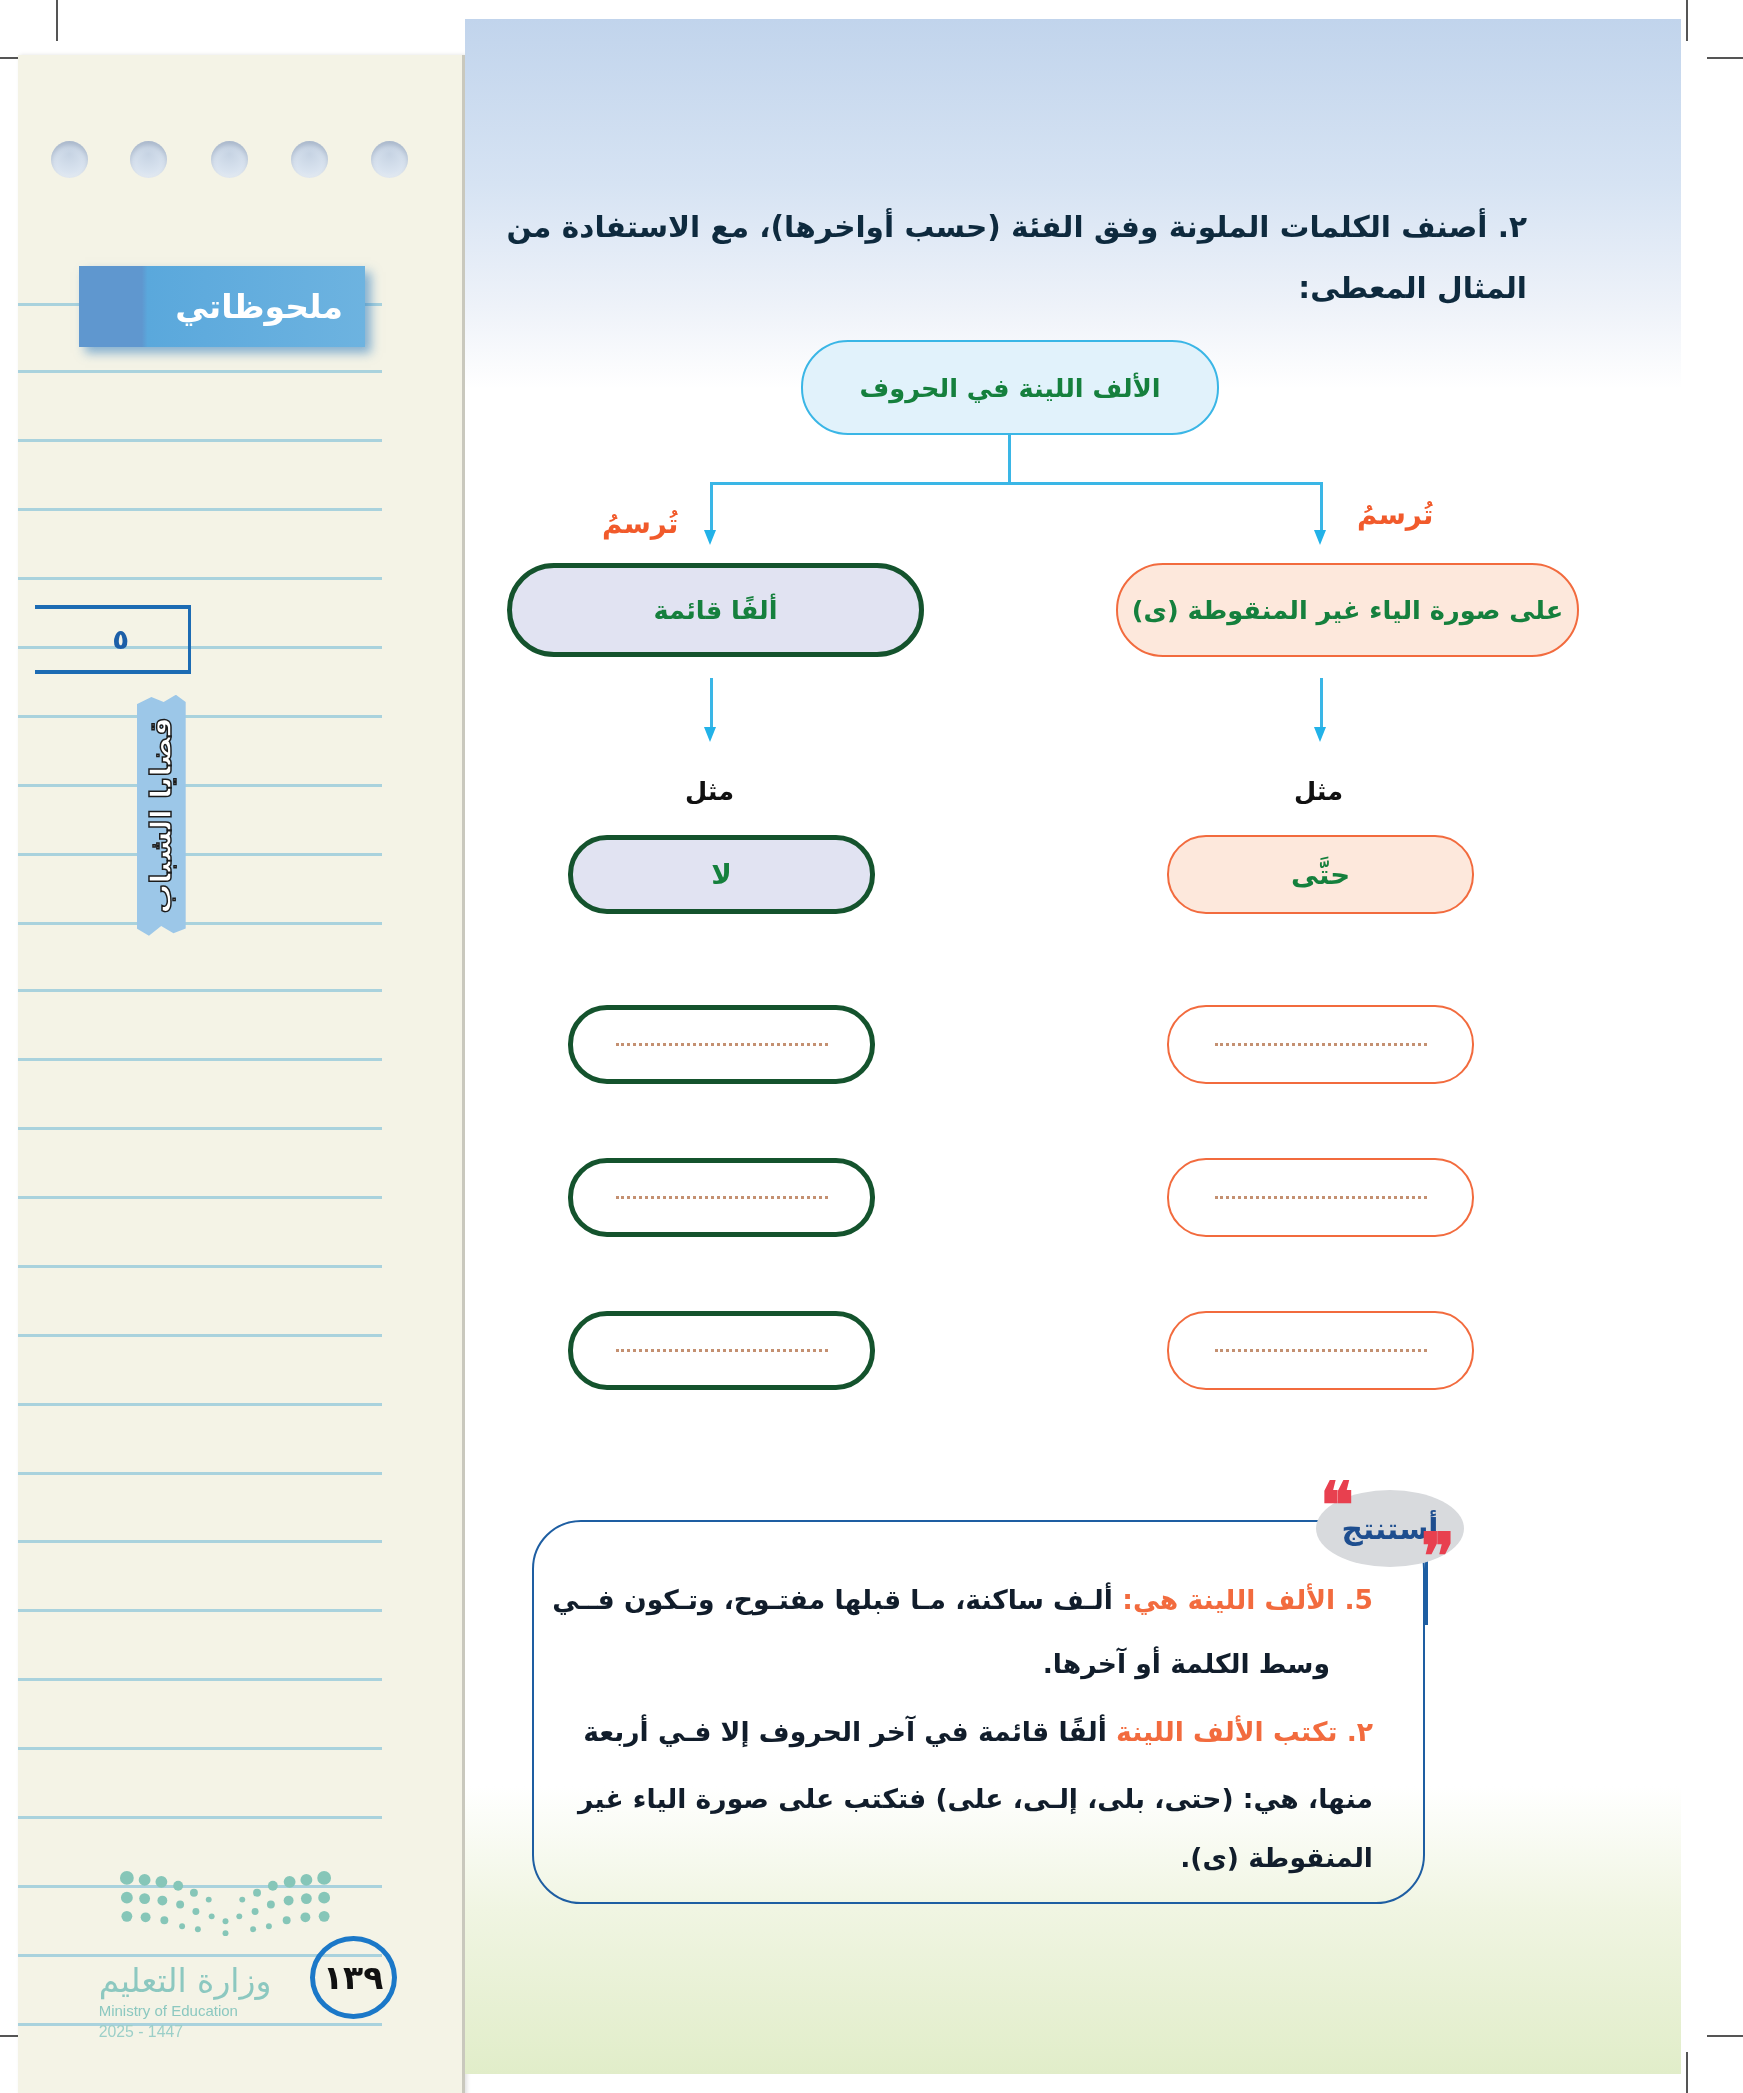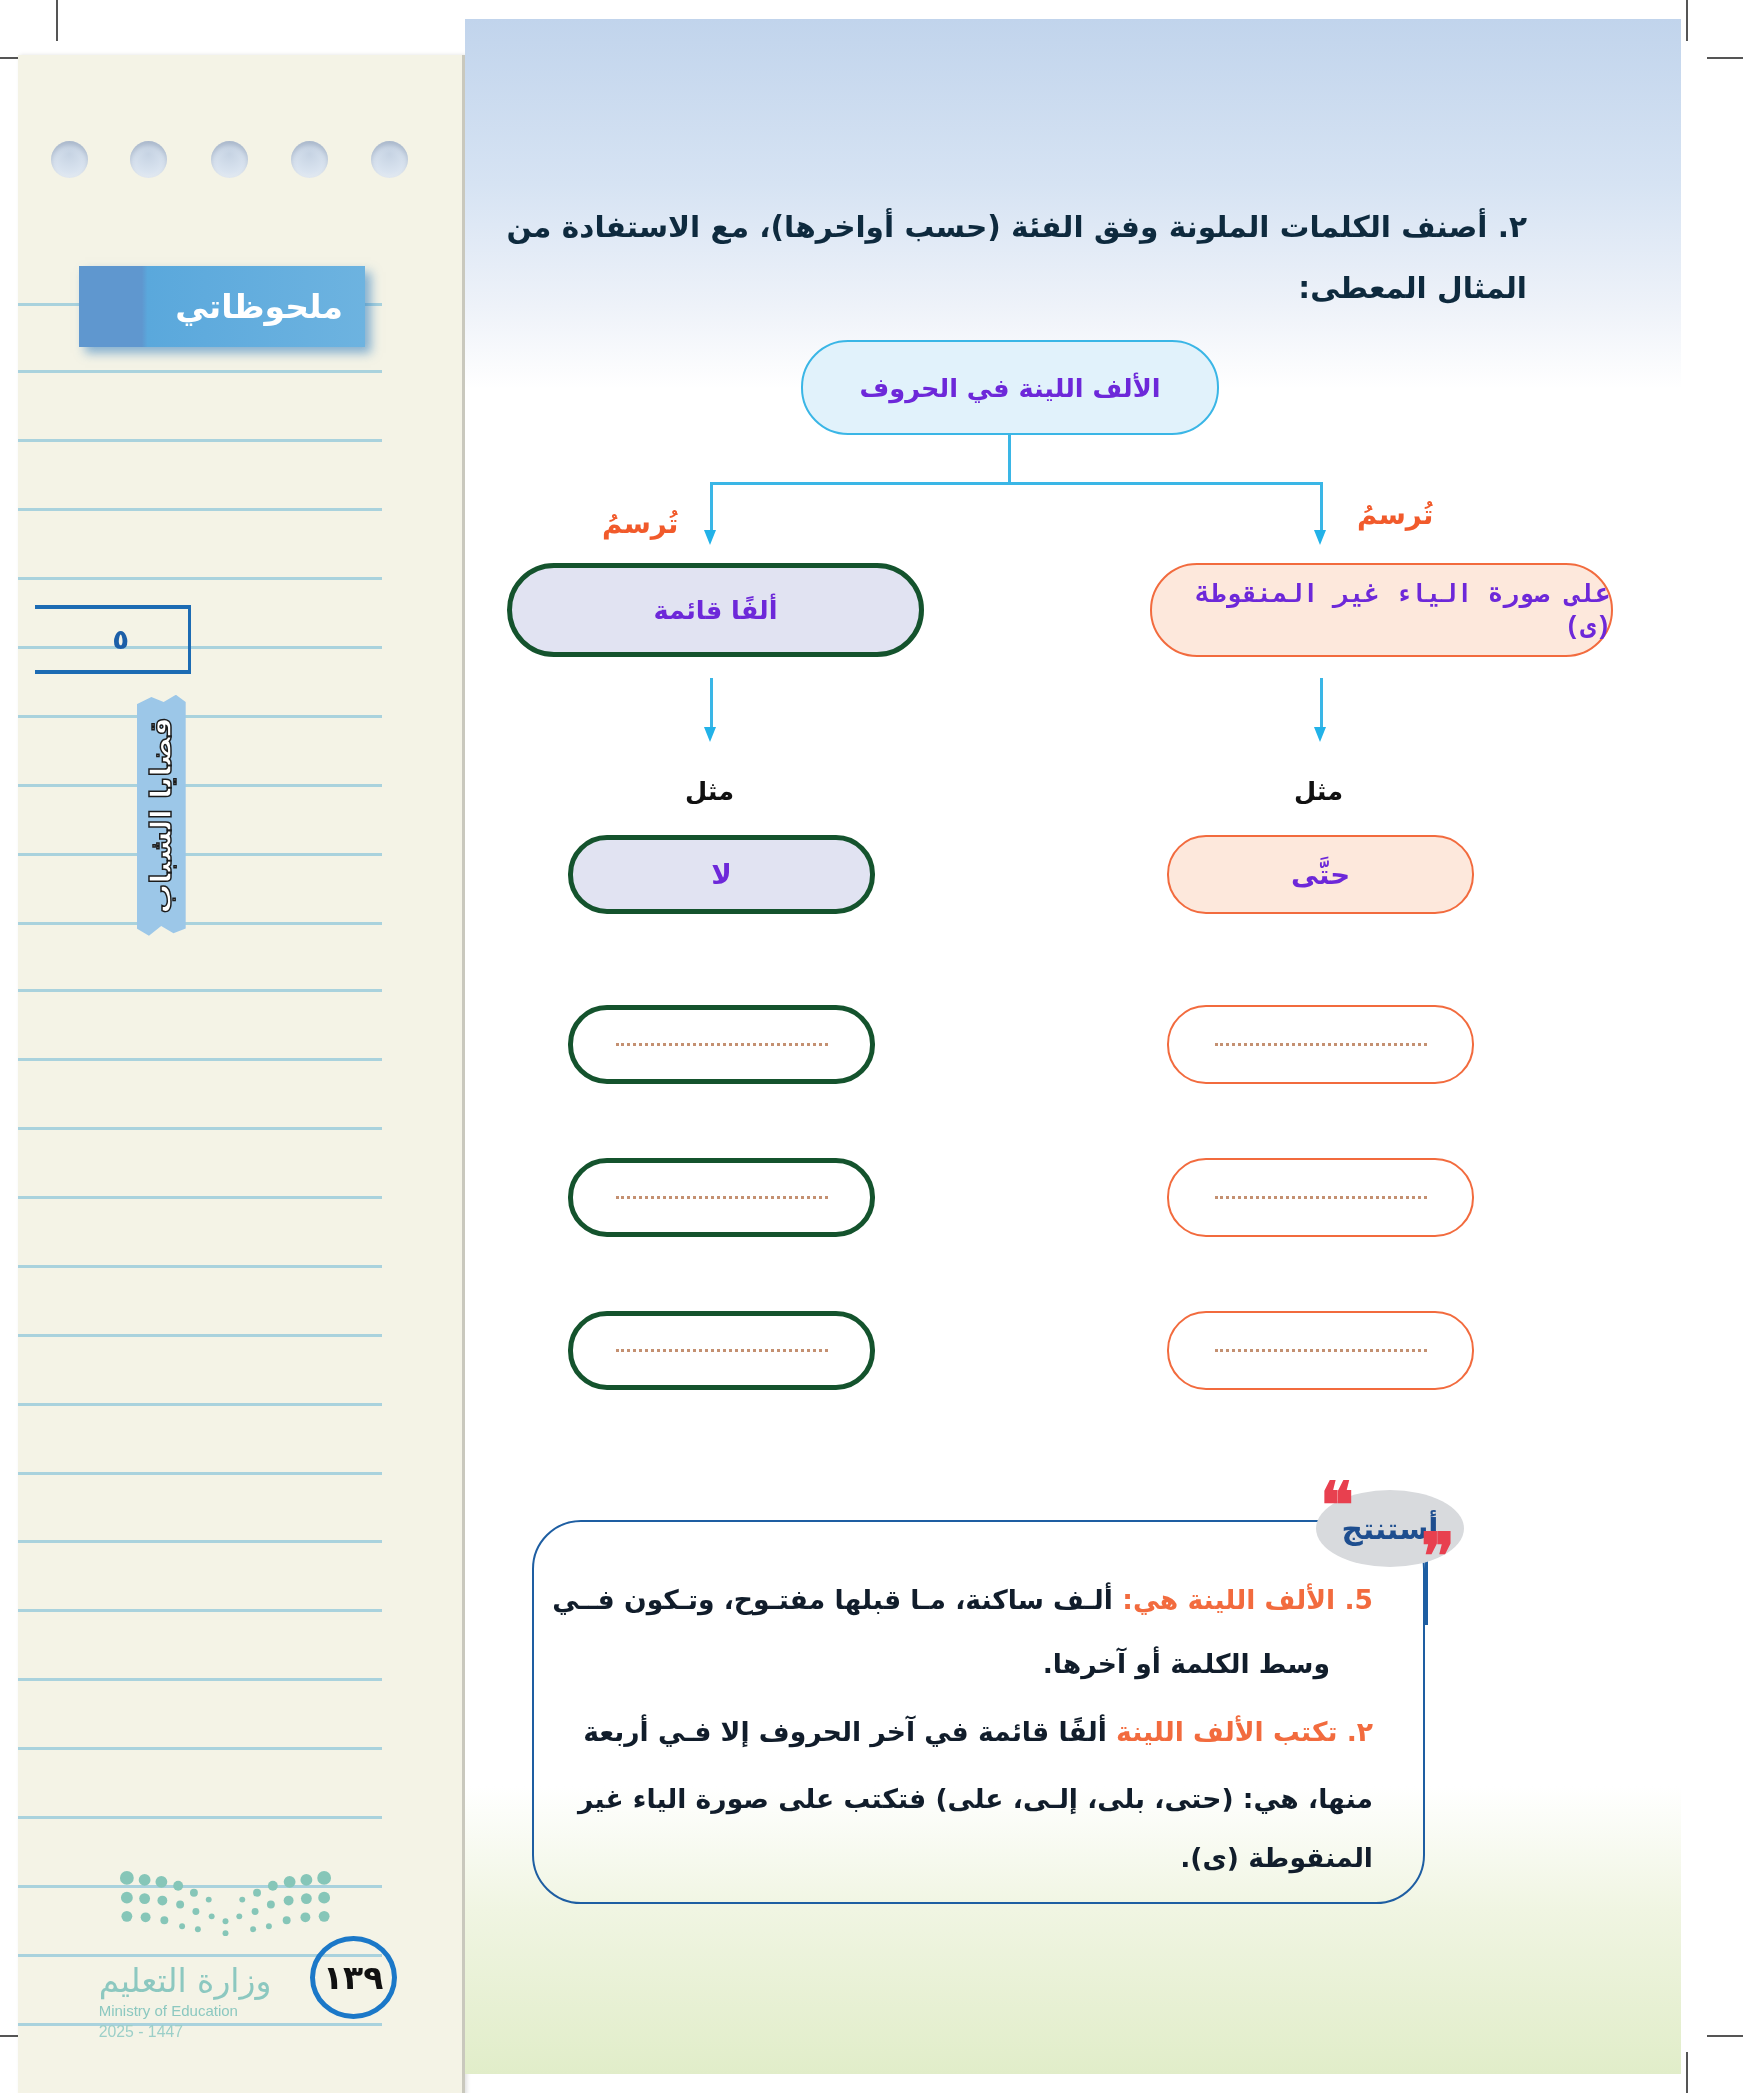--- a/index.html
+++ b/index.html
@@ -78,21 +78,21 @@
   .question {
     position: absolute; left: 483px; top: 197px; width: 1044px;
     direction: rtl; text-align: right;
     font-weight: bold; font-size: 29.6px; color: #0e2a3e; line-height: 61px;
   }
 
   
   .node {
     position: absolute; border-radius: 45px / 45px;
     display: flex; align-items: center; justify-content: center;
-    direction: rtl; font-weight: bold; color: #6d28d9;
+    direction: rtl; font-weight: bold; color: #15803d;
   }
   .node-root {
     left: 801px; top: 340px; width: 418px; height: 95px;
     background: #e1f2fb; border: 2px solid #3ab6e6; font-size: 25.6px; border-radius: 47px;
   }
   .node-blue {
     background: #e1e3f2; border: 5px solid #14532d;
   }
   .node-orange {
     background: #fde8dc; border: 2px solid #f26b3e;
@@ -267,21 +267,21 @@
 <div class="line" style="left:1008px;top:434px;width:2.5px;height:48px;"></div>
 <div class="line" style="left:710px;top:482px;width:613px;height:2.5px;"></div>
 <div class="line" style="left:710px;top:482px;width:2.5px;height:49px;"></div>
 <div class="line" style="left:1320px;top:482px;width:2.5px;height:49px;"></div>
 <div class="arrow" style="left:704px;top:530px;"></div>
 <div class="arrow" style="left:1314px;top:530px;"></div>
 
 <div class="tursam" style="left:1357px;top:498px;">تُرسمُ</div>
 <div class="tursam" style="left:602px;top:507px;">تُرسمُ</div>
 
-<div class="node node-orange node-cat" style="left:1150px;width:463px;font-family:Liberation Mono, monospace;">
+<div class="node node-orange node-cat" style="left:1116px;width:463px;">
   <span>على صورة الياء غير المنقوطة (ى)</span>
 </div>
 <div class="node node-blue node-cat" style="left:507px;width:417px;">
   <span>ألفًا قائمة</span>
 </div>
 
 <div class="line" style="left:710px;top:678px;width:2.5px;height:51px;"></div>
 <div class="line" style="left:1320px;top:678px;width:2.5px;height:51px;"></div>
 <div class="arrow" style="left:704px;top:727px;"></div>
 <div class="arrow" style="left:1314px;top:727px;"></div>

